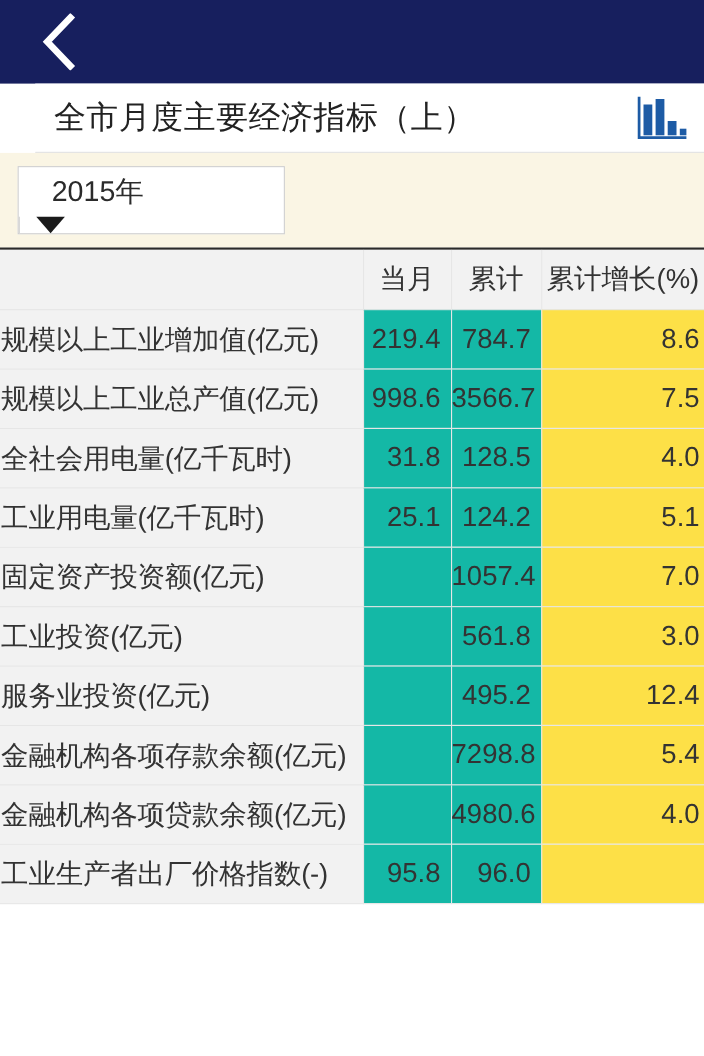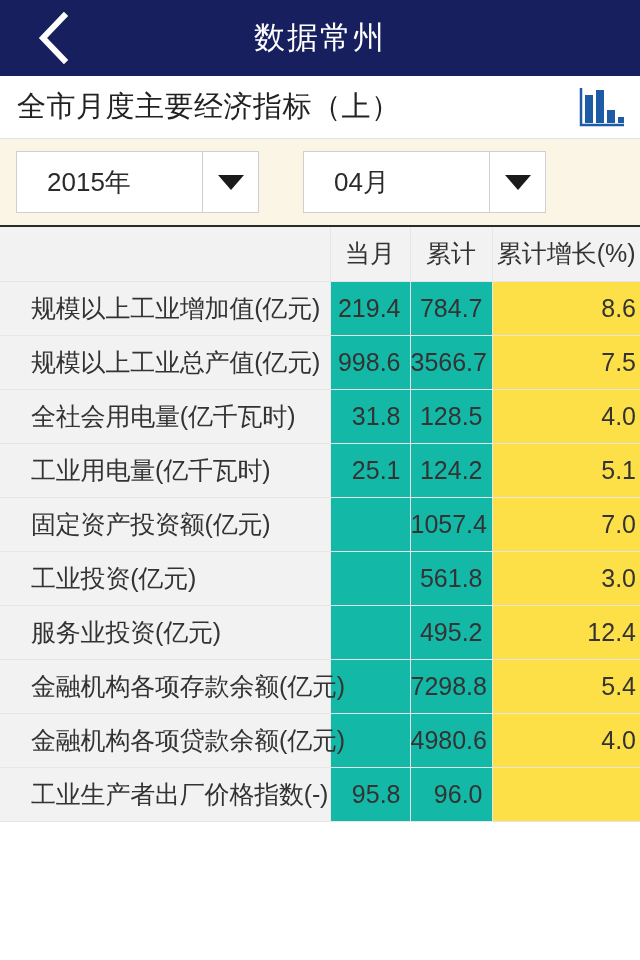--- a/index.html
+++ b/index.html
@@ -37,20 +37,21 @@
   }
 
   
   .title-row{
     position:relative;
     height:63px;
     background:#ffffff;
     display:flex;
     align-items:center;
     border-bottom:1px solid #e2e2e2;
+    margin-left:32px;
   }
   .page-title{
     margin-left:17px;
     font-size:29px;
     color:#222222;
     white-space:nowrap;
     letter-spacing:.5px;
   }
   .chart-icon{
     position:absolute;
@@ -70,20 +71,21 @@
     padding-left:16px;
     gap:44px;
   }
   .dropdown{
     display:flex;
     height:62px;
     width:243px;
     background:#ffffff;
     border:1px solid #cfcfcf;
     cursor:pointer;
+    flex-direction:column;
   }
   .dropdown .dd-value{
     flex:1;
     display:flex;
     align-items:center;
     padding-left:30px;
     font-size:26px;
     color:#2b2b2b;
     white-space:nowrap;
   }
@@ -132,21 +134,21 @@
     background:#f2f2f2;
     height:53px;
     font-size:25px;
     color:#333333;
   }
   thead th.h-label{ background:#f2f2f2; border-right:1px solid #e6e6e6;}
   thead th.h-num{ text-align:center; background:#f2f2f2; }
 
   td.lbl{
     background:#f2f2f2;
-    padding-left:31px;
+    padding-left:1px;
     text-align:left;
     white-space:nowrap;
     letter-spacing:-.2px;
   }
   td.num{
     background:#14b8a6;
     text-align:right;
     padding-right:9px;
     font-family:"Liberation Sans","DejaVu Sans",sans-serif;
   }
@@ -160,45 +162,38 @@
 <body>
 
 <div class="navbar">
   <div class="back-btn">
     <span>
       <svg width="34" height="52" viewBox="0 0 34 52" aria-hidden="true">
         <polyline points="28,4 7,26 28,48" fill="none" stroke="#ffffff" stroke-width="6" stroke-linecap="square" stroke-linejoin="miter"></polyline>
       </svg>
     </span>
   </div>
-  <div class="nav-title">数据常州</div>
 </div>
 
 <div class="title-row">
   <div class="page-title">全市月度主要经济指标（上）</div>
   <div class="chart-icon">
     <svg width="48" height="42" viewBox="0 0 48 42" aria-hidden="true">
       <polyline points="3,2 3,39 46,39" fill="none" stroke="#1d5ba5" stroke-width="2.5"></polyline>
       <rect x="7" y="9" width="8" height="28" fill="#1d5ba5"></rect>
       <rect x="18" y="4" width="8" height="33" fill="#1d5ba5"></rect>
       <rect x="29" y="24" width="8" height="13" fill="#1d5ba5"></rect>
       <rect x="40" y="31" width="6" height="6" fill="#1d5ba5"></rect>
     </svg>
   </div>
 </div>
 
 <div class="toolbar">
   <div class="dropdown">
     <div class="dd-value">2015年</div>
-    <div class="dd-arrow">
-        <i class="caret"></i>
-      </div>
-  </div>
-  <div class="dropdown">
-    <div class="dd-value">04月</div>
     <div class="dd-arrow">
         <i class="caret"></i>
       </div>
   </div>
 </div>
 
 <div class="table-wrap">
   <table class="data">
     <colgroup>
       <col class="c-label">

